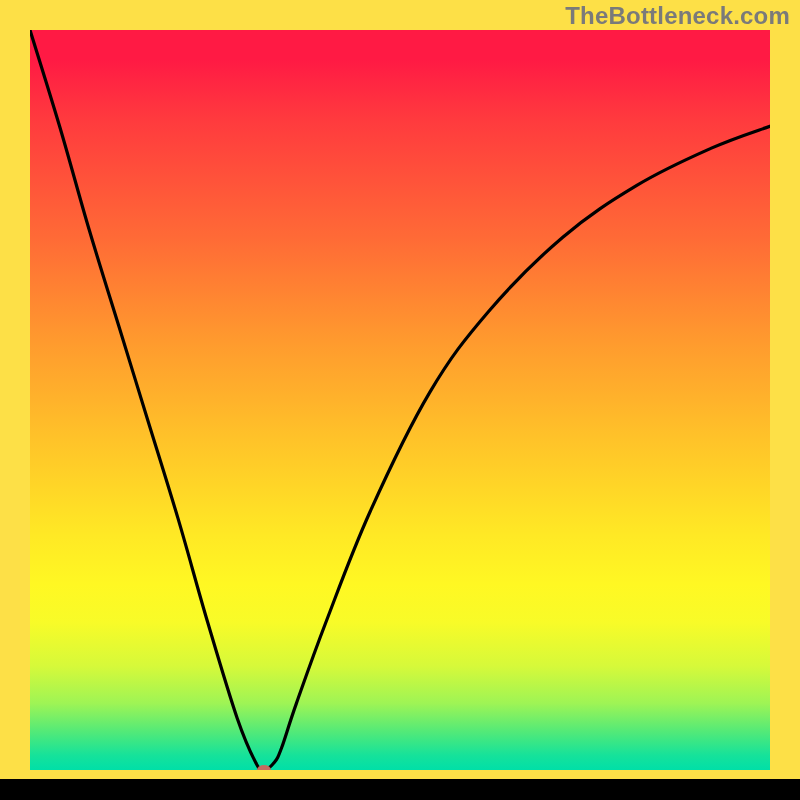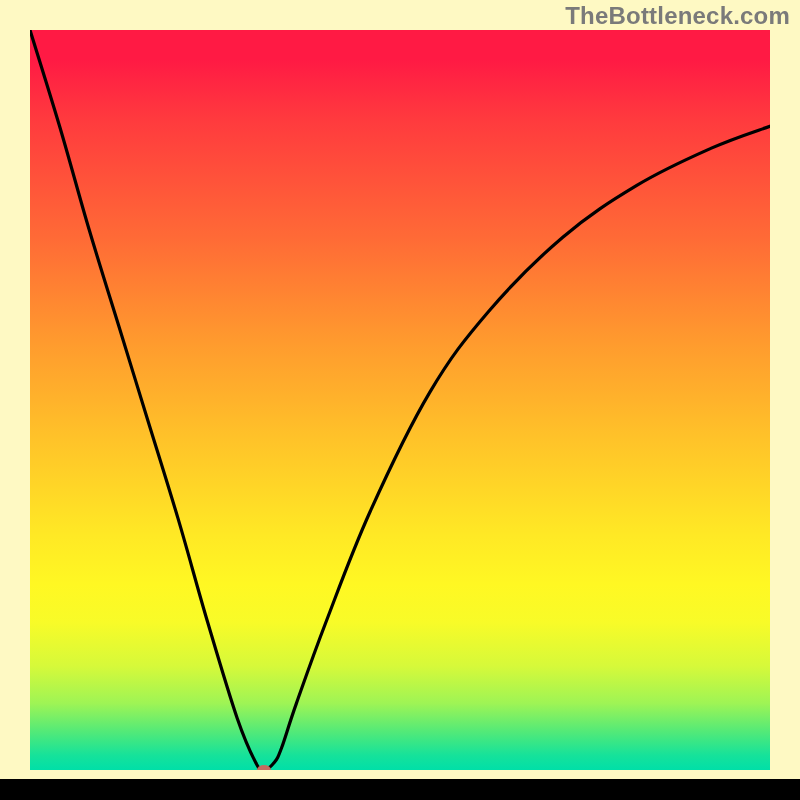--- a/index.html
+++ b/index.html
@@ -1,21 +1,21 @@
 <!DOCTYPE html>
 <html><head>
 <meta charset="utf-8">
 <style>
   * { margin: 0; padding: 0; box-sizing: border-box; }
   html, body { width: 800px; height: 800px; overflow: hidden; background: #000; }
   .frame {
     position: relative;
     width: 800px;
     height: 779px;
-    background: #fef9c3;
+    background: #fde047;
   }
   .watermark {
     position: absolute;
     top: 2px;
     right: 10px;
     font-family: Arial, Helvetica, sans-serif;
     font-size: 24px;
     font-weight: 600;
     color: #7a7a7a;
     letter-spacing: 0.2px;

